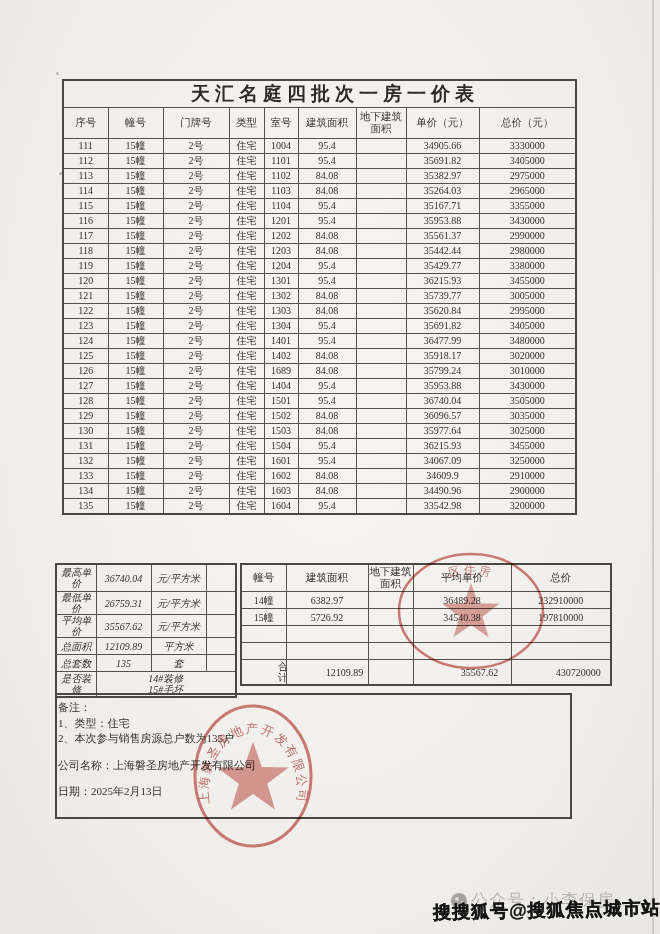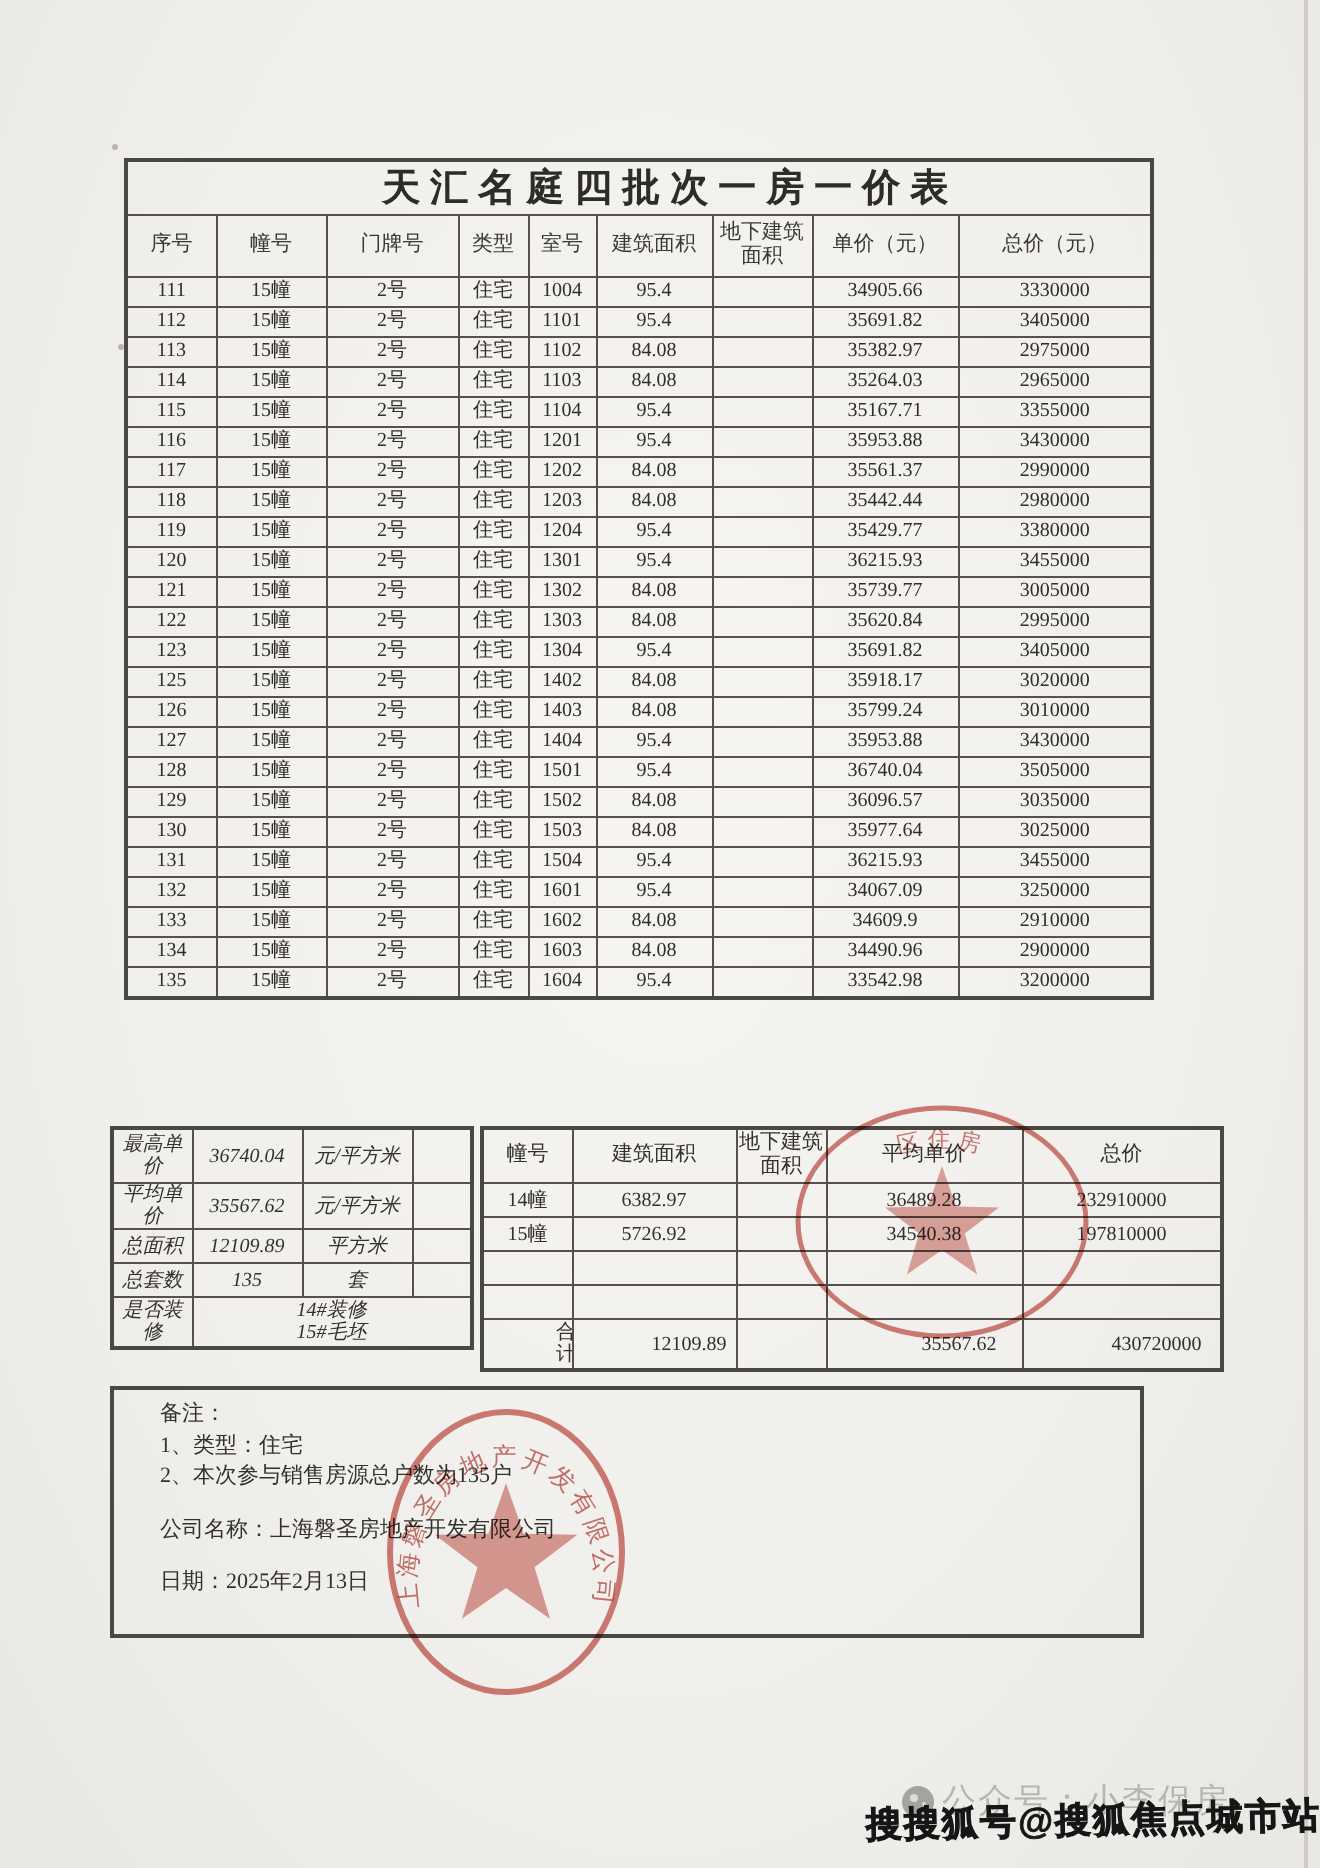--- a/index.html
+++ b/index.html
@@ -46,21 +46,21 @@
 
   .sum-right{position:absolute;left:240px;top:563px;width:370px;border:2px solid #4a4843;}
   .sum-right th{height:26px;font-size:10.5px;line-height:12px;}
   .sum-right td{height:16px;font-size:10px;line-height:11px;}
   .sum-right tr:last-child td{height:24px;padding-left:36px;}
 
   
   .notes-box{
     position:absolute;left:55px;top:693px;width:517px;height:126px;
     border:2px solid #4a4843;box-sizing:border-box;
-    padding:5px 23px;font-size:11px;line-height:15.5px;color:#33312e;
+    padding:5px 1px;font-size:11px;line-height:15.5px;color:#33312e;
   }
   .notes-box .gap{height:11px;}
 
   
   .stamp{position:absolute;mix-blend-mode:multiply;opacity:.88;}
 
   
   .wm-gray{
     position:absolute;left:451px;top:889px;
     display:flex;align-items:center;gap:4px;
@@ -256,36 +256,47 @@
           <td>15幢</td>
           <td>2号</td>
           <td>住宅</td>
           <td>1304</td>
           <td>95.4</td>
           <td></td>
           <td>35691.82</td>
           <td>3405000</td>
         </tr>
         <tr>
+          <td>124</td>
+          <td>15幢</td>
+          <td>2号</td>
+          <td>住宅</td>
+          <td>1401</td>
+          <td>95.4</td>
+          <td></td>
+          <td>36477.99</td>
+          <td>3480000</td>
+        </tr>
+        <tr>
           <td>125</td>
           <td>15幢</td>
           <td>2号</td>
           <td>住宅</td>
           <td>1402</td>
           <td>84.08</td>
           <td></td>
           <td>35918.17</td>
           <td>3020000</td>
         </tr>
         <tr>
           <td>126</td>
           <td>15幢</td>
           <td>2号</td>
           <td>住宅</td>
-          <td>1403</td>
+          <td>1689</td>
           <td>84.08</td>
           <td></td>
           <td>35799.24</td>
           <td>3010000</td>
         </tr>
         <tr>
           <td>127</td>
           <td>15幢</td>
           <td>2号</td>
           <td>住宅</td>
@@ -390,20 +401,26 @@
     <colgroup>
       <col style="width:40px">
         <col style="width:55px">
         <col style="width:55px">
         <col style="width:30px">
     </colgroup>
     <tbody>
         <tr>
           <td>最高单价</td>
           <td>36740.04</td>
+          <td>元/平方米</td>
+          <td></td>
+        </tr>
+        <tr>
+          <td>最低单价</td>
+          <td>26759.31</td>
           <td>元/平方米</td>
           <td></td>
         </tr>
         <tr>
           <td>平均单价</td>
           <td>35567.62</td>
           <td>元/平方米</td>
           <td></td>
         </tr>
         <tr>

